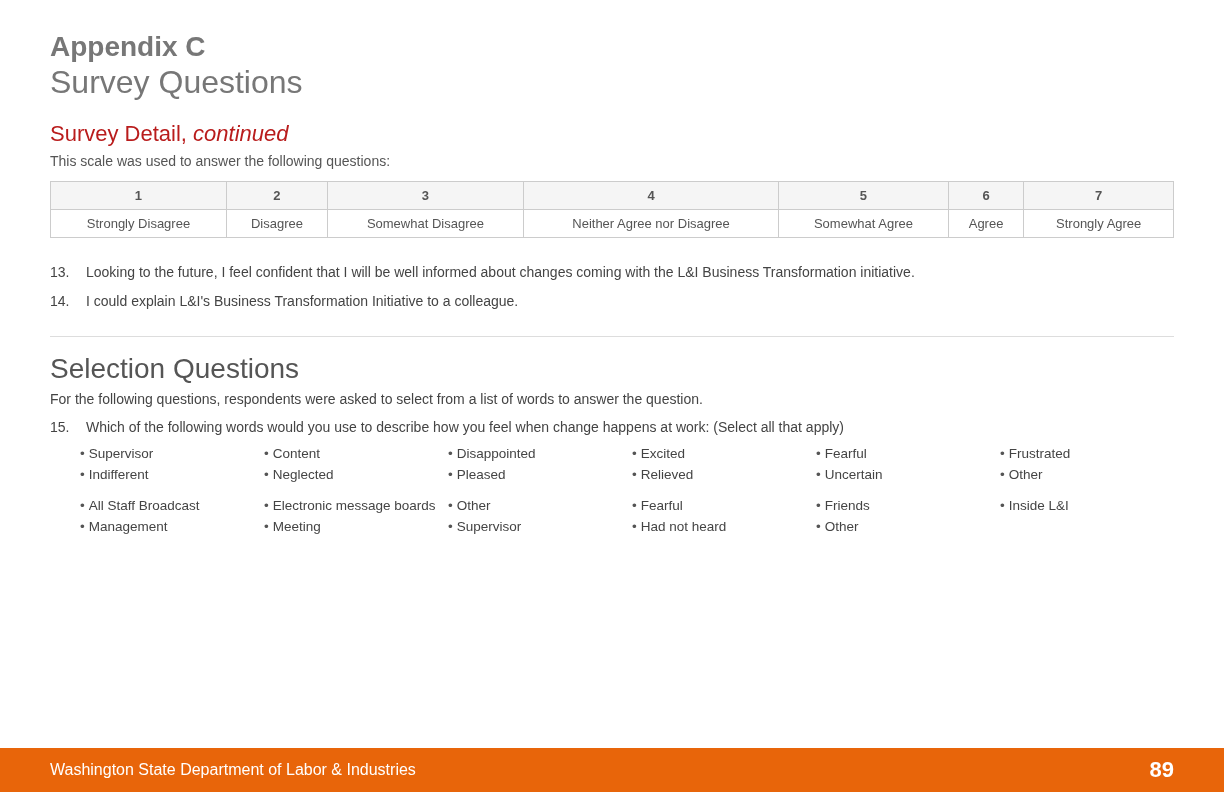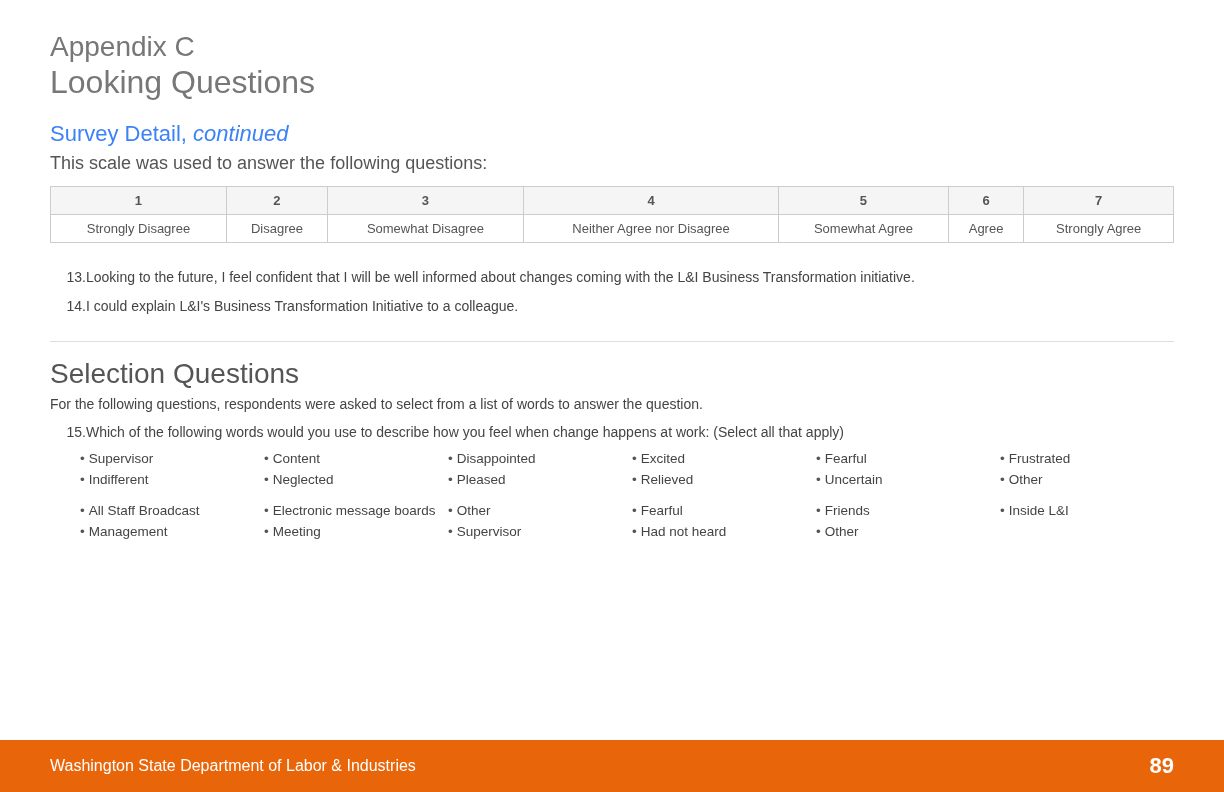--- a/index.html
+++ b/index.html
@@ -10,40 +10,40 @@
       width: 1224px;
       min-height: 792px;
       position: relative;
     }
     .page-content {
       padding: 30px 50px 80px 50px;
     }
     .appendix-title {
       font-size: 28px;
       color: #777;
-      font-weight: normal;
+      font-weight: bold;
       line-height: 1.2;
     }
     .appendix-subtitle {
       font-size: 32px;
       color: #777;
       font-weight: normal;
       margin-bottom: 20px;
     }
     .survey-detail-title {
       font-size: 22px;
-      color: #3b82f6;
+      color: #b91c1c;
       font-weight: normal;
       margin-bottom: 6px;
     }
     .survey-detail-title em {
       font-style: italic;
     }
     .scale-description {
-      font-size: 18px;
+      font-size: 14px;
       color: #555;
       margin-bottom: 12px;
     }
     .scale-table {
       width: 100%;
       border-collapse: collapse;
       margin-bottom: 24px;
       font-size: 13px;
     }
     .scale-table th, .scale-table td {
@@ -66,21 +66,20 @@
     .question-item {
       display: flex;
       margin-bottom: 8px;
       font-size: 14px;
       color: #444;
       line-height: 1.5;
     }
     .question-number {
       min-width: 36px;
       font-weight: normal;
-      text-align: right;
     }
     .question-text {
       flex: 1;
     }
     .selection-title {
       font-size: 28px;
       color: #555;
       font-weight: normal;
       margin-bottom: 6px;
     }
@@ -119,21 +118,21 @@
     .source-item {
       display: flex;
       align-items: flex-start;
       gap: 4px;
     }
     .footer {
       position: absolute;
       bottom: 0;
       left: 0;
       right: 0;
-      height: 52px;
+      height: 44px;
       background: #E8650A;
       display: flex;
       align-items: center;
       justify-content: space-between;
       padding: 0 50px;
     }
     .footer-text {
       color: #fff;
       font-size: 16px;
     }
@@ -148,21 +147,21 @@
       margin: 16px 0;
     }
   </style>
 </head>
 <body>
 
 <div class="page-content">
 
   <div>
     <div class="appendix-title">Appendix C</div>
-    <div class="appendix-subtitle">Looking Questions</div>
+    <div class="appendix-subtitle">Survey Questions</div>
   </div>
 
   <div class="survey-detail-title">
     <span>Survey Detail, </span><em>continued</em>
   </div>
   <div class="scale-description">This scale was used to answer the following questions:</div>
 
   <table class="scale-table">
     <thead>
       <tr>

